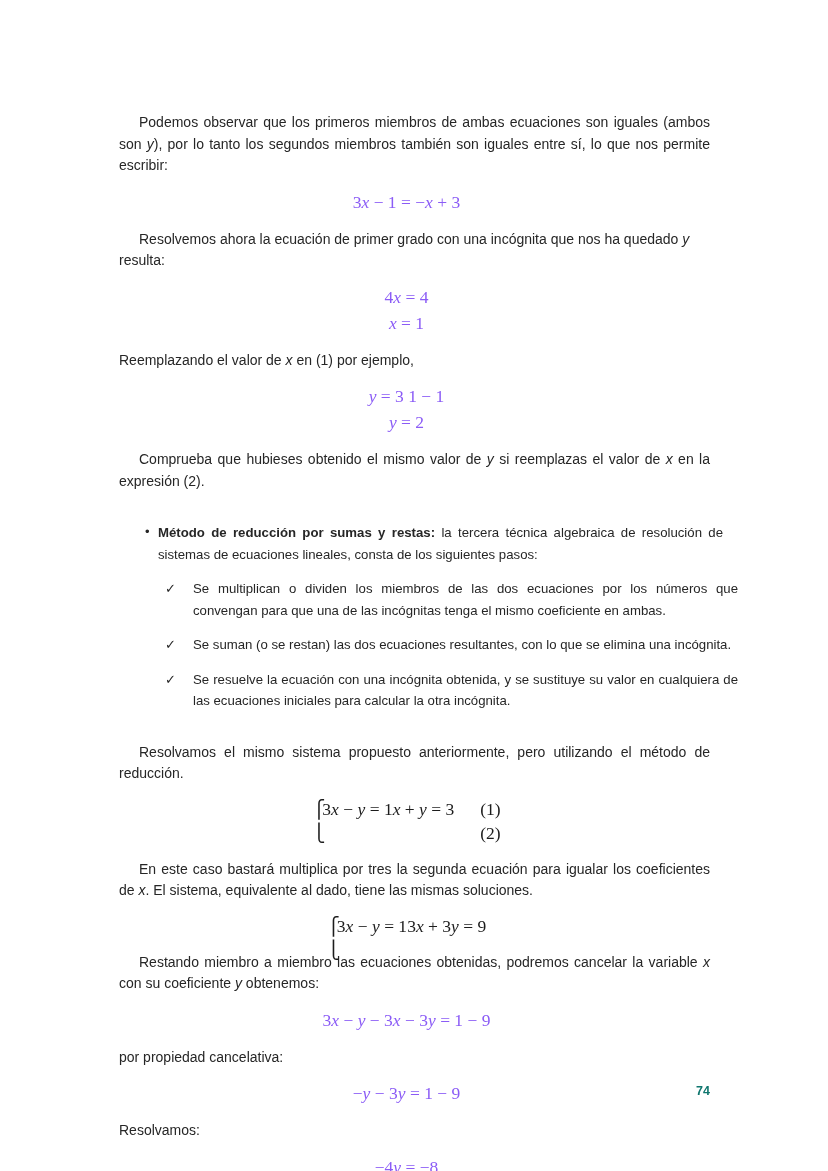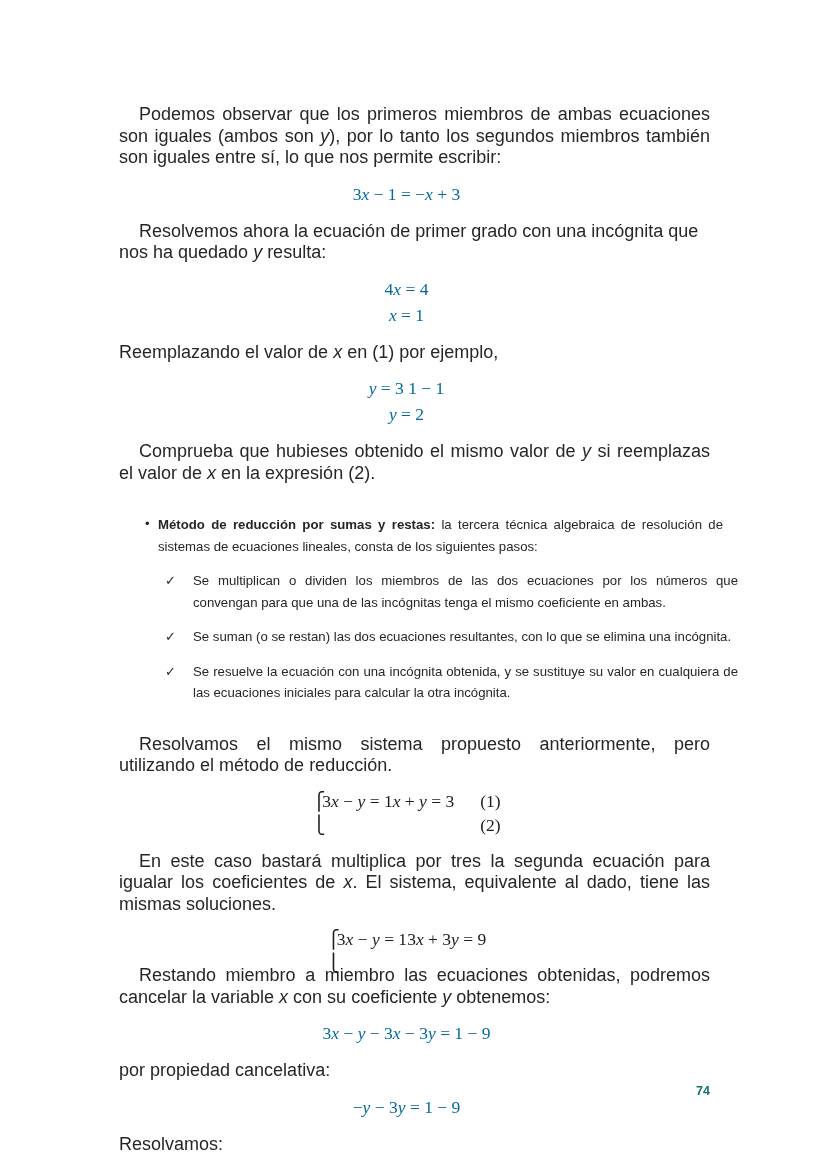--- a/index.html
+++ b/index.html
@@ -19,43 +19,43 @@
   }
   .content {
     position: absolute;
     left: 119px;
     top: 96px;
     width: 591px;
   }
 
   
   .para {
-    font-size: 18px;
-    line-height: 21.5px;
-    margin: 8px 0 0 0;
+    font-size: 14px;
+    line-height: 21.5px;
+    margin: 16px 0 0 0;
     color: #262626;
   }
   .para.justify {
     text-align: justify;
     text-justify: inter-word;
   }
   .para.left {
     text-align: left;
   }
   .indent {
     text-indent: 20px;
   }
   .gap-m  { margin-top: 14px; }
   .gap-xl { margin-top: 30px; }
 
   
   .math {
     font-family: "Liberation Serif", "DejaVu Serif", serif;
     font-size: 17.5px;
-    color: #0369a1;
+    color: #8b5cf6;
     text-align: center;
     line-height: 26px;
     white-space: pre;
   }
   .eq-block {
     margin-top: 12px;
   }
   .eq-row {
     text-align: center;
     line-height: 26px;

